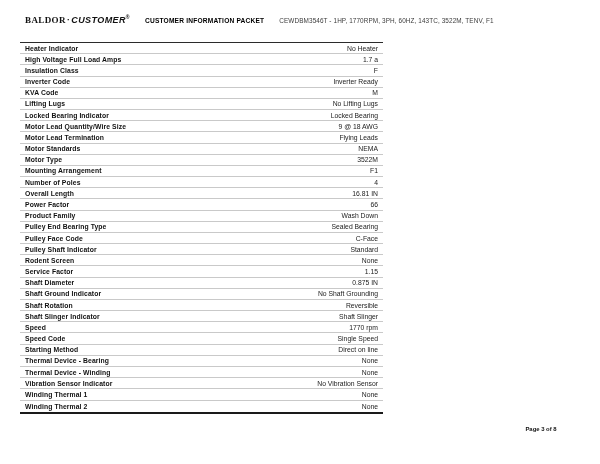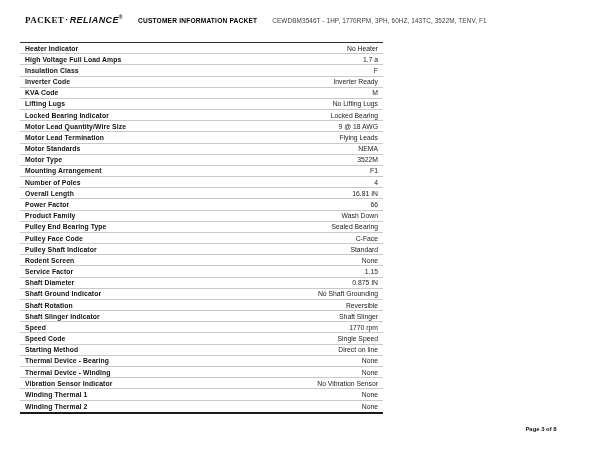--- a/index.html
+++ b/index.html
@@ -84,21 +84,21 @@
     color: #111;
   }
 </style>
 </head>
 <body>
 
 <div class="page">
 
   <div class="header">
     <div class="logo">
-      <span class="baldor">PACKET</span><span class="dot">·</span><span class="reliance">RELIANCE</span><span class="reg">®</span>
+      <span class="baldor">BALDOR</span><span class="dot">·</span><span class="reliance">CUSTOMER</span><span class="reg">®</span>
     </div>
     <div class="doc-title">CUSTOMER INFORMATION PACKET</div>
     <div class="product-desc">CEWDBM3546T - 1HP, 1770RPM, 3PH, 60HZ, 143TC, 3522M, TENV, F1</div>
   </div>
 
   <div class="spec-table" id="spec-table">
     <div class="row">
       <span class="label">Heater Indicator</span>
       <span class="value">No Heater</span>
     </div>

